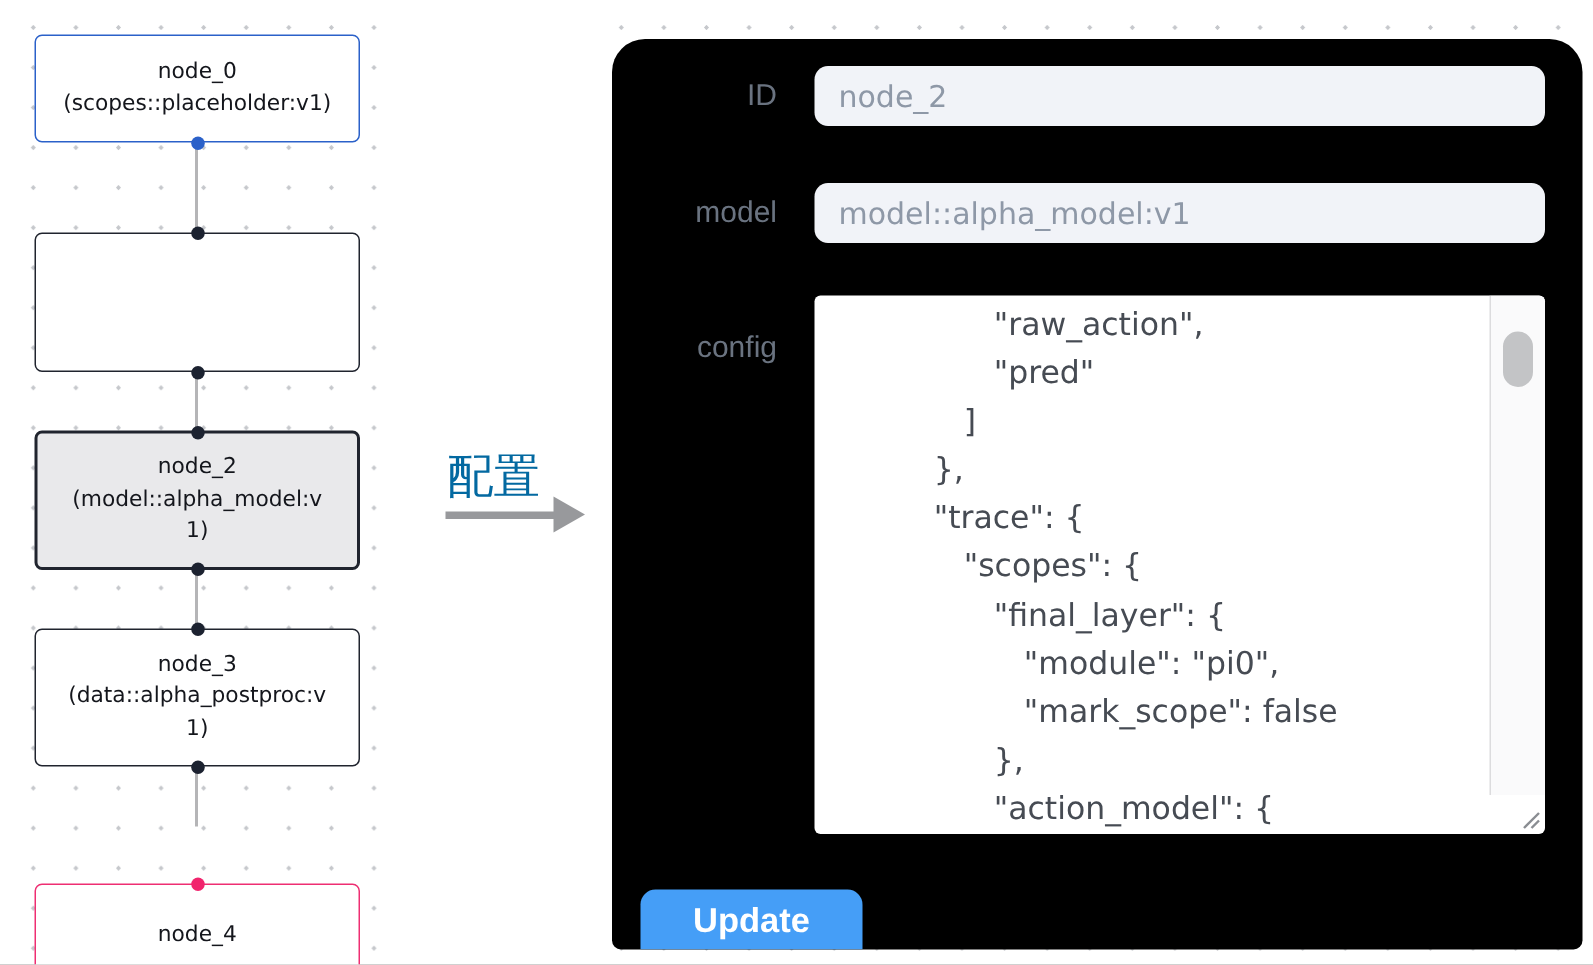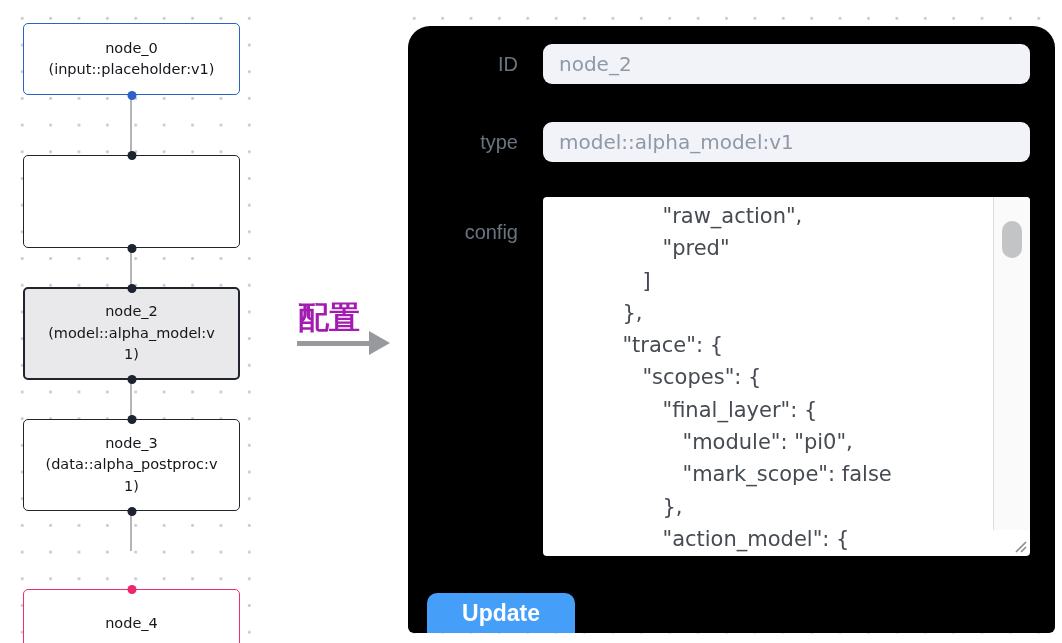--- a/index.html
+++ b/index.html
@@ -24,22 +24,22 @@
   .node--output{border-color:#ee2e72;margin-top:38px;}
   .port{position:absolute;left:50%;width:9px;height:9px;border-radius:50%;
         background:#1c2230;transform:translateX(-50%);}
   .port-top{top:-5.5px;}
   .port-bottom{bottom:-5.5px;}
   .port-blue{background:#2b61c9;}
   .port-pink{background:#f1246d;}
   .edge{position:absolute;left:130px;width:1.8px;background:#b5b5b7;}
 
   
-  .cfg-label{position:absolute;left:298px;top:297px;font-size:31px;color:#a21caf;
-             font-family:"DejaVu Sans",sans-serif;font-weight:bold;}
+  .cfg-label{position:absolute;left:298px;top:297px;font-size:31px;color:#0369a1;
+             font-family:"DejaVu Sans",sans-serif;}
   .arrow-shaft{position:absolute;left:297px;top:341px;width:74px;height:5px;background:#98999c;}
   .arrow-head{position:absolute;left:369px;top:331px;width:0;height:0;
               border-left:21px solid #98999c;border-top:12px solid transparent;
               border-bottom:12px solid transparent;}
 
   
   .panel{position:absolute;left:408px;top:26px;width:647px;height:607px;background:#000000;
          border-radius:22px 22px 6px 6px;overflow:hidden;}
   .frow{position:absolute;left:18px;right:25px;display:flex;align-items:center;}
   .row-id{top:18px;height:40px;}
@@ -73,21 +73,21 @@
   <div class="dotgrid dots-right"></div>
 
   <div class="edge" style="top:95px;height:60px"></div>
   <div class="edge" style="top:248px;height:39px"></div>
   <div class="edge" style="top:380px;height:39px"></div>
   <div class="edge" style="top:511px;height:40px"></div>
 
   <div class="node node--input" style="top:23px;height:72px">
     <div class="node-label">
       <span class="node-name">node_0</span>
-      <span class="node-type">(input::placeholder:v1)</span>
+      <span class="node-type">(scopes::placeholder:v1)</span>
     </div>
     <span class="port port-bottom port-blue"></span>
   </div>
 
   <div class="node" style="top:155px;height:93px">
     <div class="node-label">
     </div>
     <span class="port port-top"></span>
     <span class="port port-bottom"></span>
   </div>
@@ -122,21 +122,21 @@
   <div class="arrow-head"></div>
 
   <div class="panel">
 
     <div class="frow row-id">
       <div class="flabel">ID</div>
       <input class="finput" type="text" value="node_2" style="">
     </div>
 
     <div class="frow row-type">
-      <div class="flabel">type</div>
+      <div class="flabel">model</div>
       <input class="finput" type="text" value="model::alpha_model:v1" style="">
     </div>
 
     <div class="frow row-config">
       <div class="flabel">config</div>
       <div class="config-box">
         <pre class="config-pre">                 "raw_action",
                  "pred"
               ]
            },

